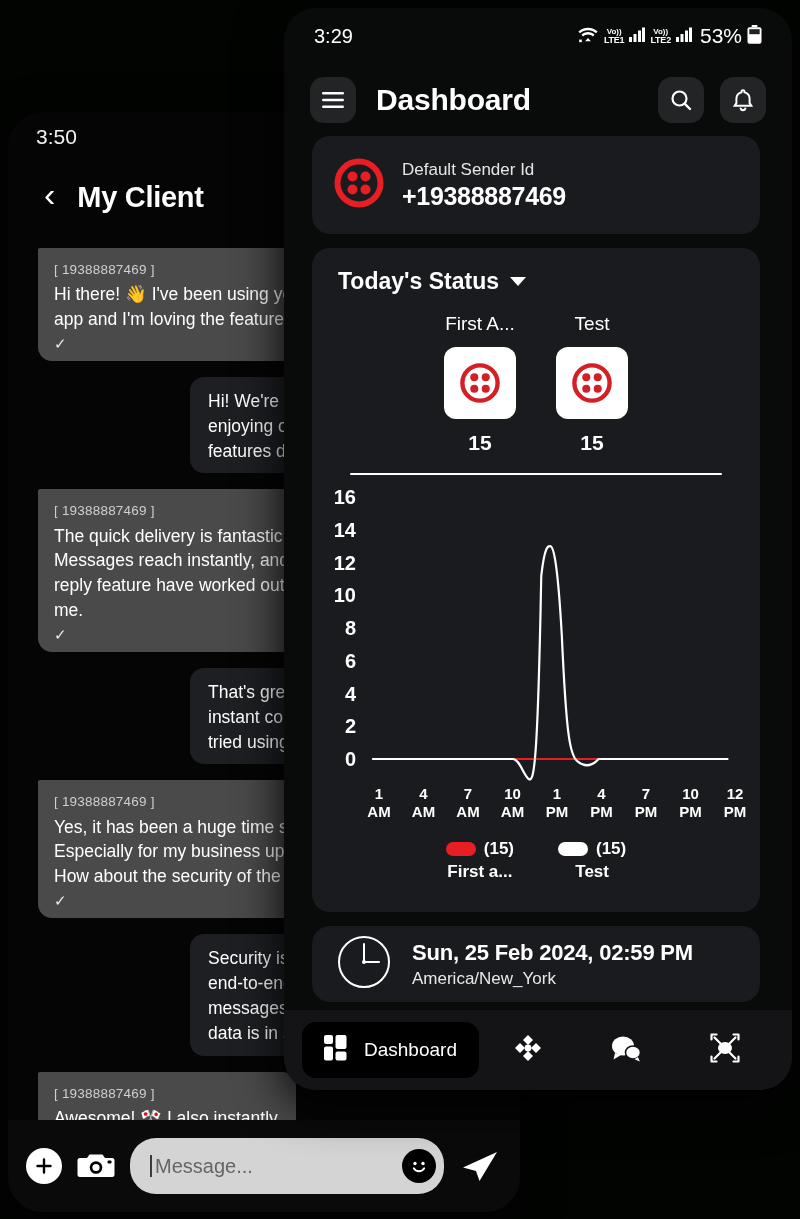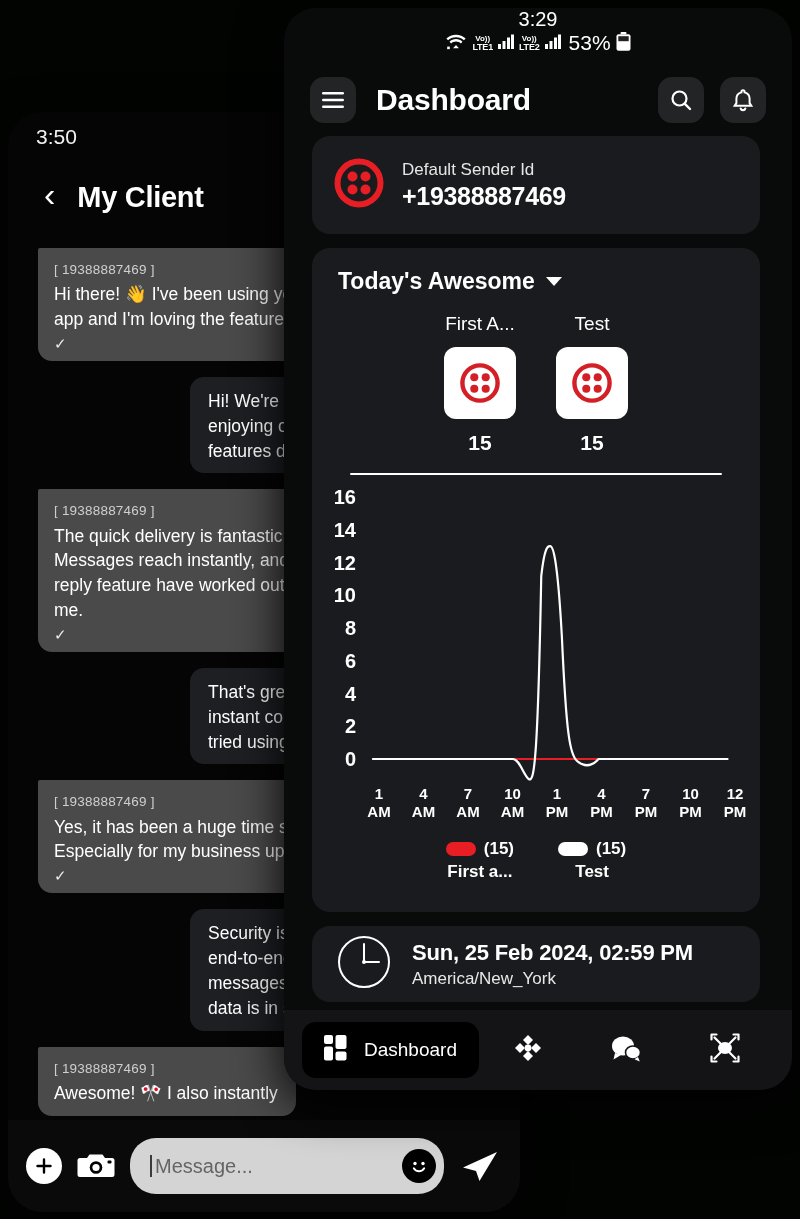--- a/index.html
+++ b/index.html
@@ -103,21 +103,21 @@
   .phone-right {
     position: absolute; left: 284px; top: 8px;
     width: 508px; height: 1082px;
     background: #090a0a;
     border-radius: 32px;
     overflow: hidden;
     box-shadow: 0 12px 48px rgba(0,0,0,0.98);
   }
   .r-status {
     height: 56px; display: flex; align-items: center;
-    justify-content: flex-start; padding: 0 30px 0 30px; flex-direction: column;
+    justify-content: space-between; padding: 0 30px 0 30px;
   }
   .r-time { color: #fff; font-size: 20px; }
   .r-sysicons {
     display: flex; align-items: center; gap: 5px;
     color: #fff;
   }
   .volte { display: flex; flex-direction: column; align-items: center;
     line-height: 1; }
   .volte .v1 { font-size: 8px; font-weight: 700; }
   .volte .v2 { font-size: 9px; font-weight: 700; letter-spacing: -0.2px; }
@@ -265,20 +265,21 @@
             <div class="clip">That's great to h</div>
             <div class="clip">instant commun</div>
             <div class="clip">tried using our c</div>
           </div>
         </div>
         <div class="msg in">
           <div class="bubble">
             <div class="sender">[ 19388887469 ]</div>
             <div class="clip">Yes, it has been a huge time s</div>
             <div class="clip">Especially for my business up</div>
+            <div class="clip">How about the security of the</div>
             <div class="tick">✓</div>
           </div>
         </div>
         <div class="msg out">
           <div class="bubble">
             <div class="clip">Security is a top</div>
             <div class="clip">end-to-end encry</div>
             <div class="clip">messages are p</div>
             <div class="clip">data is in safe ha</div>
           </div>
@@ -407,21 +408,21 @@
         </svg>
       </span>
       <div class="sender-txt">
         <div class="lbl">Default Sender Id</div>
         <div class="num">+19388887469</div>
       </div>
     </div>
 
     <div class="card status-card">
       <div class="status-head">
-        <div class="t">Today's Awesome</div>
+        <div class="t">Today's Status</div>
         <div class="caret-dn"></div>
       </div>
 
       <div class="tiles" id="tiles">
           <div class="tile">
             <div class="name">First A...</div>
             <div class="box">
               <svg width="44" height="44" viewBox="0 0 50 50">
   <circle cx="25" cy="25" r="20" fill="none" stroke="#d32026" stroke-width="5"></circle>
   <circle cx="18.5" cy="18.5" r="4.6" fill="#d32026"></circle>

